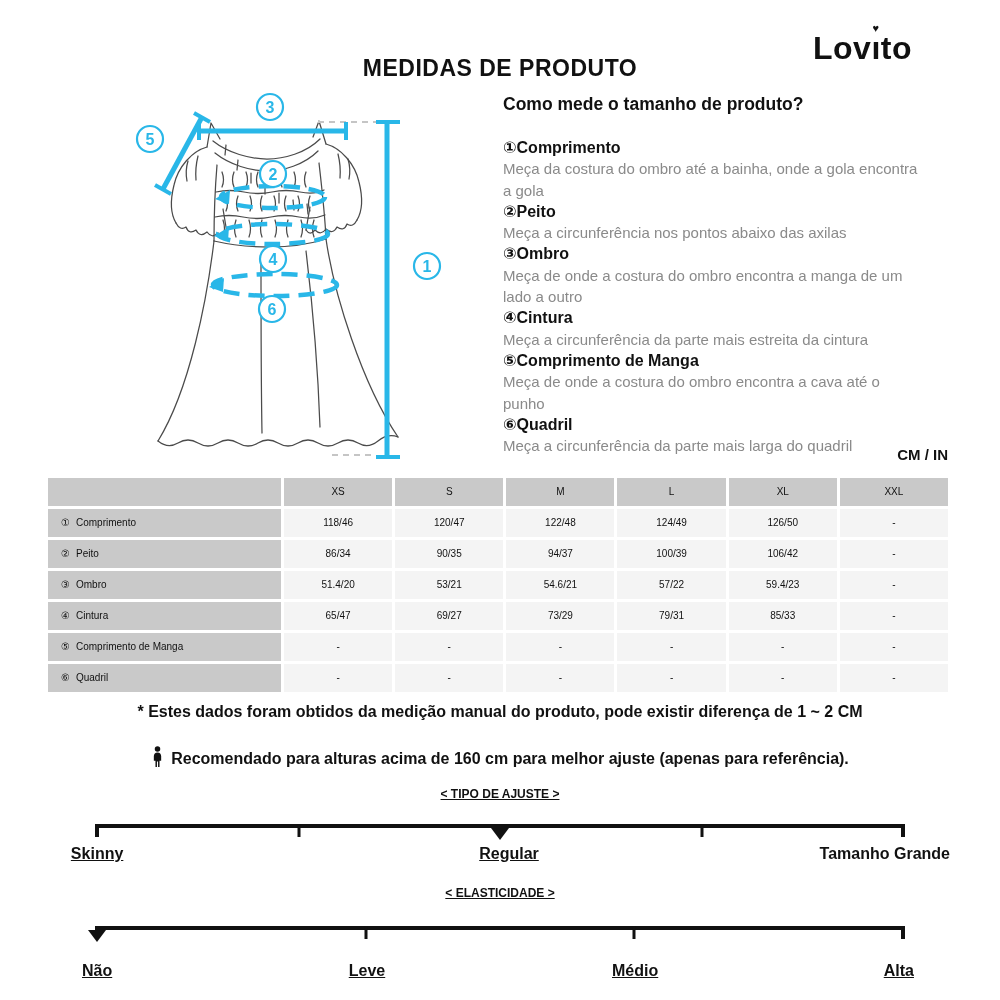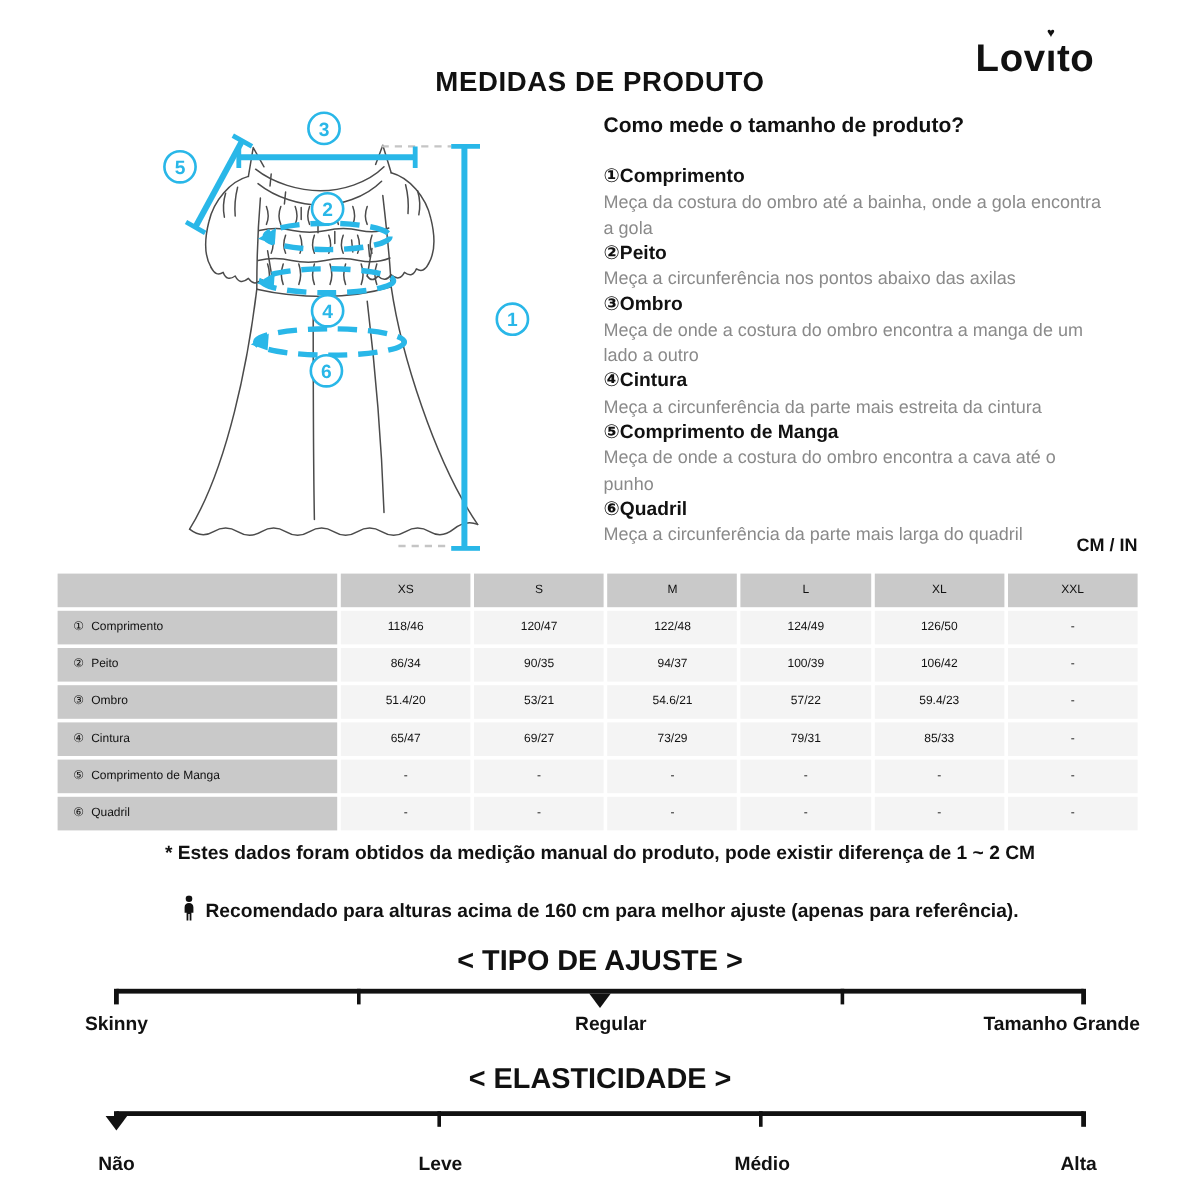--- a/index.html
+++ b/index.html
@@ -39,29 +39,29 @@
   .tl{background:#c9c9c9;display:flex;align-items:center;gap:6px;padding-left:13px;font-size:15px;}
   .td{background:#f4f4f4;text-align:center;}
 
   
   .notes{position:absolute;top:703px;left:0;width:100%;text-align:center;}
   .note{font-size:16px;font-weight:bold;}
   .note + .note{margin-top:25px;}
   .person-icon{display:inline-block;width:13px;height:22px;vertical-align:-4px;margin-right:7px;}
 
   
-  .scale-title{position:absolute;left:0;width:100%;text-align:center;font-size:24px;font-weight:bold;}
+  .scale-title{position:absolute;left:0;width:100%;text-align:center;font-size:12px;font-weight:bold;text-decoration:underline;}
   .track{position:absolute;left:97px;width:806px;height:4px;background:#111;}
   .tick{position:absolute;top:0;width:3px;height:13px;background:#111;transform:translateX(-50%);}
   .tick.end{width:4px;}
   .marker{position:absolute;top:4px;transform:translateX(-50%);width:0;height:0;
           border-left:9px solid transparent;border-right:9px solid transparent;border-top:12px solid #111;}
   .scale-labels{position:absolute;left:68px;width:882px;height:22px;}
   .scale-labels span{position:absolute;top:0;font-size:16px;font-weight:bold;white-space:nowrap;}
-  .lab-center{transform:translateX(-50%);}
+  .lab-center{transform:translateX(-50%);text-decoration:underline;}
   .lab-right{right:0;}
 </style>
 </head>
 <body>
 
 <div class="page">
 
   <div class="page-title">MEDIDAS DE PRODUTO</div>
   <div class="brand"><span>Lov</span><span class="logo-i"><span>ı</span><span class="logo-heart">♥</span></span><span>to</span></div>
 

